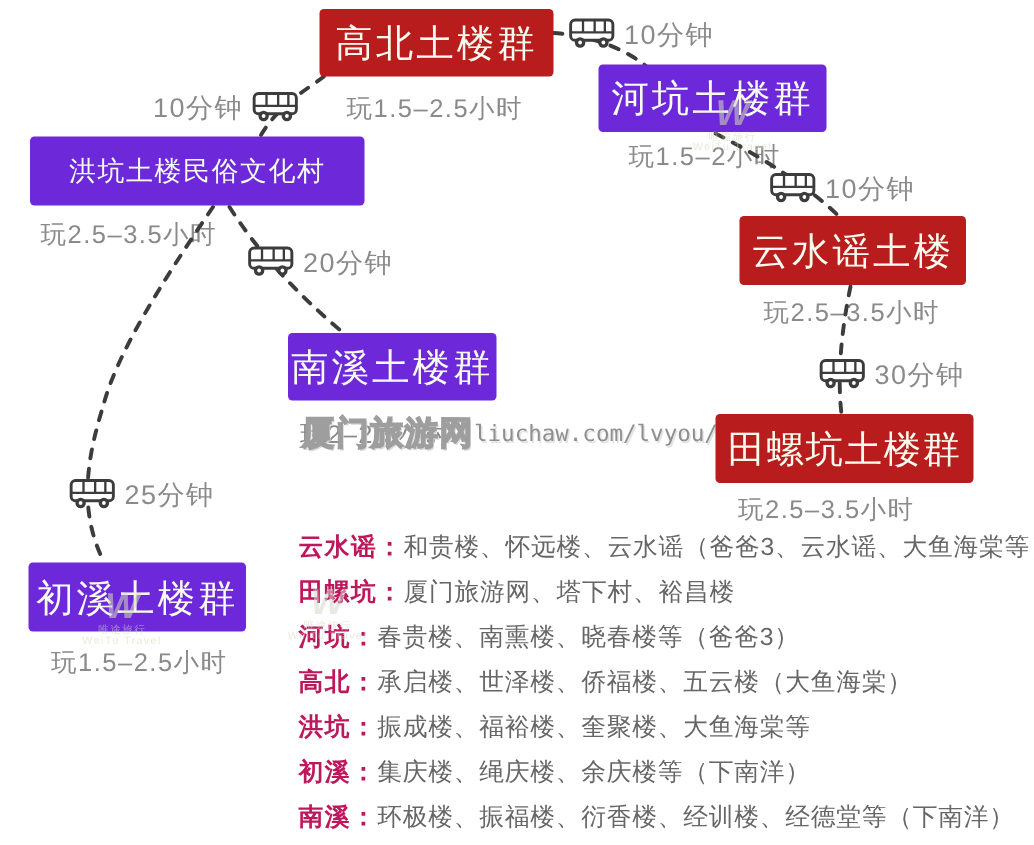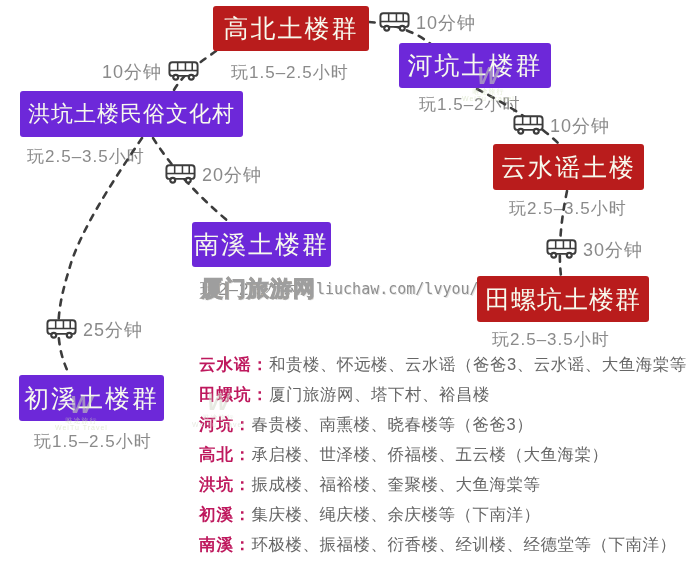--- a/index.html
+++ b/index.html
@@ -10,21 +10,21 @@
   
   .node{
     position:absolute;display:flex;align-items:center;justify-content:center;
     color:#f7faee;border-radius:3px;letter-spacing:2px;font-size:25px;
     z-index:3;white-space:nowrap;
   }
   .node.dark{background:#b91c1c;}
   .node.light{background:#6d28d9;}
   .n-gaobei{left:213px;top:6px;width:156px;height:45px;}
   .n-hekeng{left:399px;top:43px;width:152px;height:45px;}
-  .n-hongkeng{left:20px;top:91px;width:223px;height:46px;font-size:22px;letter-spacing:1px;}
+  .n-hongkeng{left:20px;top:91px;width:223px;height:46px;font-size:18px;letter-spacing:1px;}
   .n-yunshuiyao{left:493px;top:144px;width:151px;height:46px;}
   .n-nanxi{left:192px;top:222px;width:139px;height:45px;}
   .n-tianluokeng{left:477px;top:276px;width:172px;height:46px;letter-spacing:1px;}
   .n-chuxi{left:19px;top:375px;width:145px;height:46px;}
   
   .visit{
     position:absolute;color:#8a8a8a;font-size:17px;letter-spacing:1px;white-space:nowrap;z-index:1;
   }
   .v-gaobei{left:231px;top:61px;}
   .v-hekeng{left:419px;top:93px;}

